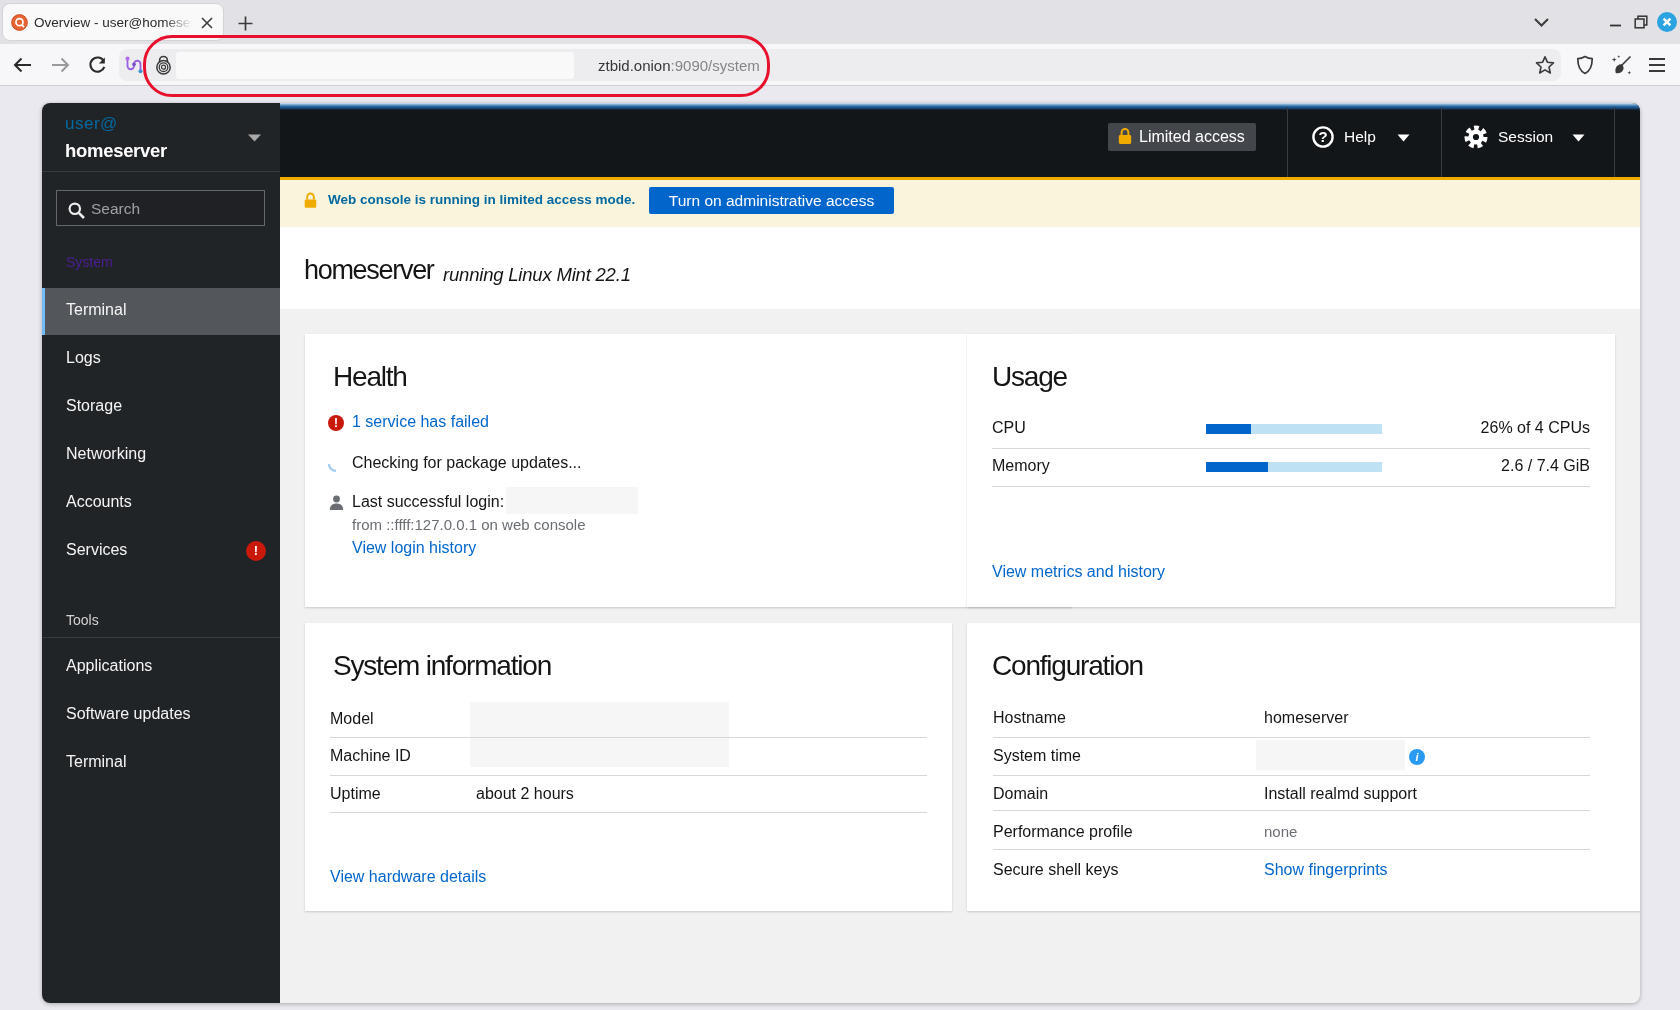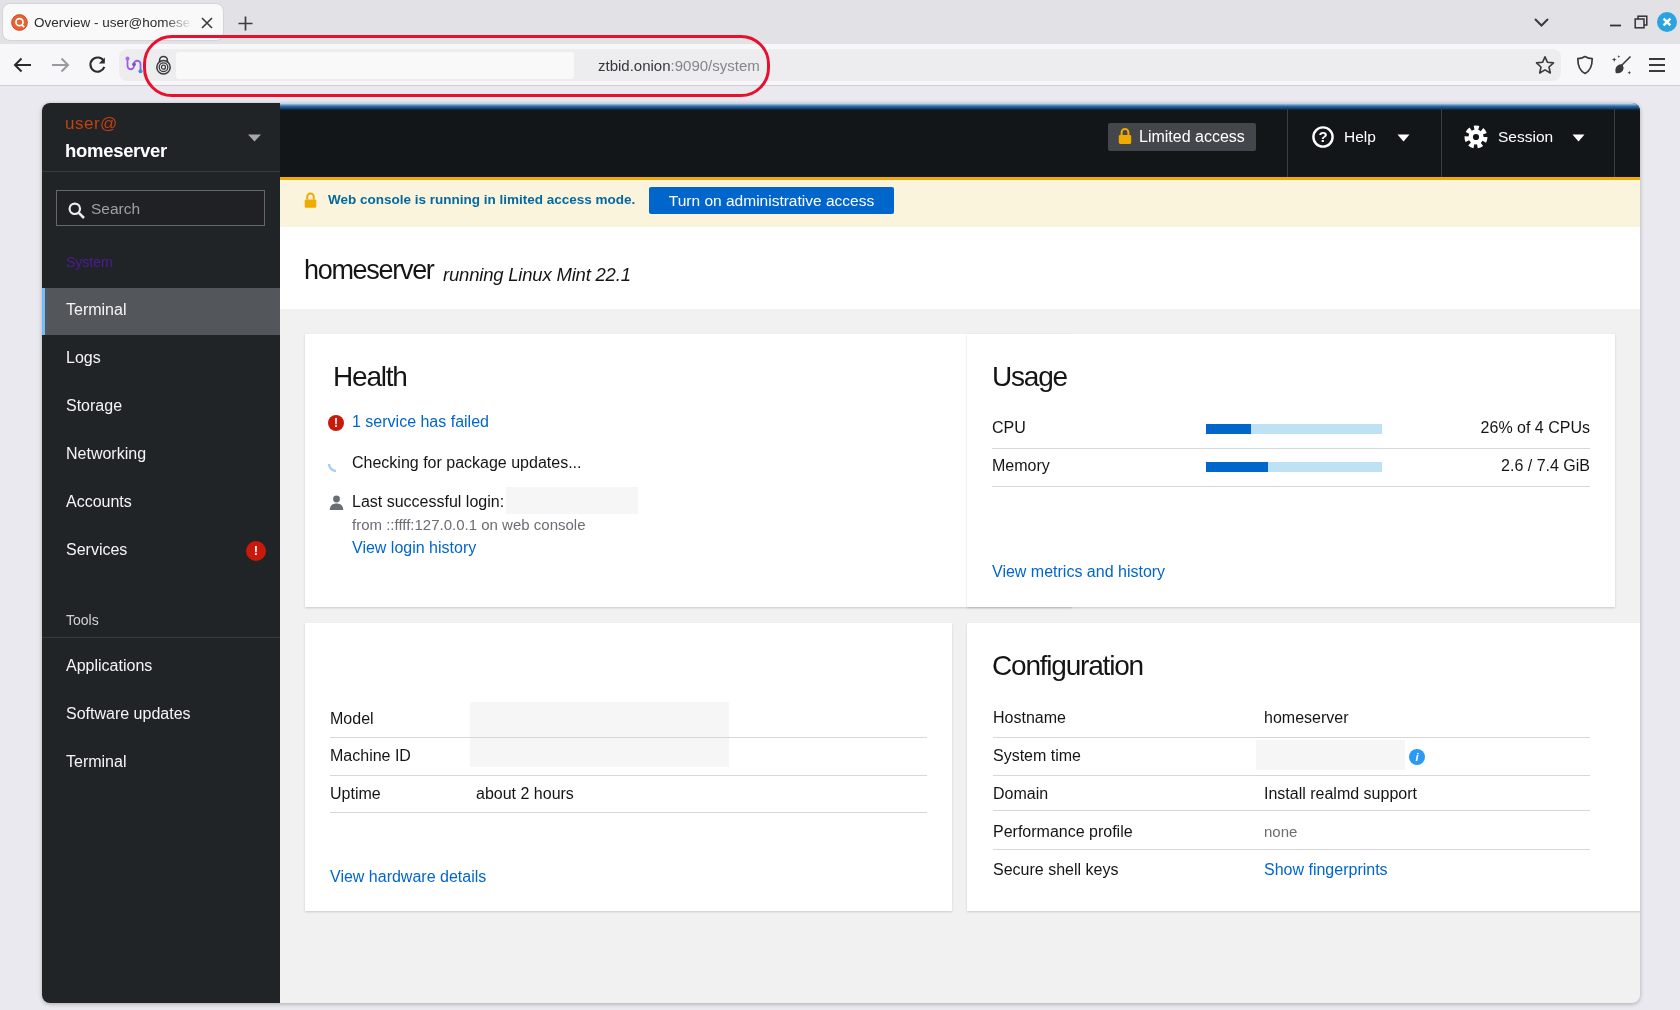--- a/index.html
+++ b/index.html
@@ -88,21 +88,21 @@
 </svg>
 <svg class="abs" style="left:1648px;top:57px;" width="18" height="16" viewBox="0 0 18 16">
     <path d="M1 2 H17 M1 8 H17 M1 14 H17" stroke="#3a3a3a" stroke-width="2"></path>
   </svg>
 
 <div class="abs" id="redmark" style="left:143px;top:35px;width:627px;height:62px;border:3px solid #e8112d;border-radius:29px;z-index:50;"></div>
 
 <div class="abs" id="page" style="left:42px;top:103px;width:1598px;height:900px;border-radius:8px;overflow:hidden;background:#f1f1f1;box-shadow:0 1px 4px rgba(0,0,0,.28);">
 
   <div class="abs" id="sidebar" style="left:0;top:0;width:238px;height:900px;background:#212427;"></div>
-  <div class="abs" style="left:23px;top:11px;font-size:17px;letter-spacing:0.5px;color:#c2410c;">user@</div>
+  <div class="abs" style="left:23px;top:11px;font-size:17px;letter-spacing:0.5px;color:#0369a1;">user@</div>
   <div class="abs" style="left:23px;top:37px;font-size:18.5px;font-weight:bold;letter-spacing:-0.3px;color:#fff;">homeserver</div>
   <svg class="abs" style="left:205px;top:30px;" width="15" height="10" viewBox="0 0 15 10">
       <path d="M1 1.5 L7.5 8.5 L14 1.5 Z" fill="#a8a8a8"></path>
     </svg>
   <div class="abs" style="left:0;top:68px;width:238px;height:1px;background:#383b3e;"></div>
   <div class="abs" style="left:14px;top:87px;width:209px;height:36px;background:#1f2124;border:1px solid #63666a;"></div>
   <svg class="abs" style="left:25px;top:98px;" width="19" height="19" viewBox="0 0 19 19">
       <circle cx="7.8" cy="7.8" r="5.2" fill="none" stroke="#ececec" stroke-width="2.2"></circle>
       <path d="M11.8 11.8 L17 17" stroke="#ececec" stroke-width="2.6"></path>
     </svg>
@@ -190,20 +190,21 @@
     <div class="abs csep" style="left:25px;top:114px;width:598px;"></div>
     <div class="abs cbody" style="left:25px;top:123px;">Memory</div>
     <div class="abs" style="left:239px;top:128px;width:176px;height:10px;background:#bee1f4;">
         <div style="width:62px;height:10px;background:#0066cc;"></div>
       </div>
     <div class="abs cbody" style="left:423px;top:123px;width:200px;text-align:right;">2.6 / 7.4 GiB</div>
     <div class="abs csep" style="left:25px;top:152px;width:598px;"></div>
     <div class="abs clink" style="left:25px;top:229px;">View metrics and history</div>
   </div>
   <div class="abs card" id="card-sys" style="left:263px;top:520px;width:647px;height:288px;">
+    <div class="abs ctitle" style="left:28px;top:27px;">System information</div>
     <div class="abs cbody" style="left:25px;top:87px;">Model</div>
     <div class="abs" style="left:165px;top:79px;width:259px;height:65px;background:#f6f6f6;"></div>
     <div class="abs csep" style="left:25px;top:114px;width:597px;"></div>
     <div class="abs cbody" style="left:25px;top:124px;">Machine ID</div>
     <div class="abs csep" style="left:25px;top:152px;width:597px;"></div>
     <div class="abs cbody" style="left:25px;top:162px;text-align:right;">Uptime</div>
     <div class="abs cbody" style="left:171px;top:162px;">about 2 hours</div>
     <div class="abs csep" style="left:25px;top:189px;width:597px;"></div>
     <div class="abs clink" style="left:25px;top:245px;">View hardware details</div>
   </div>

